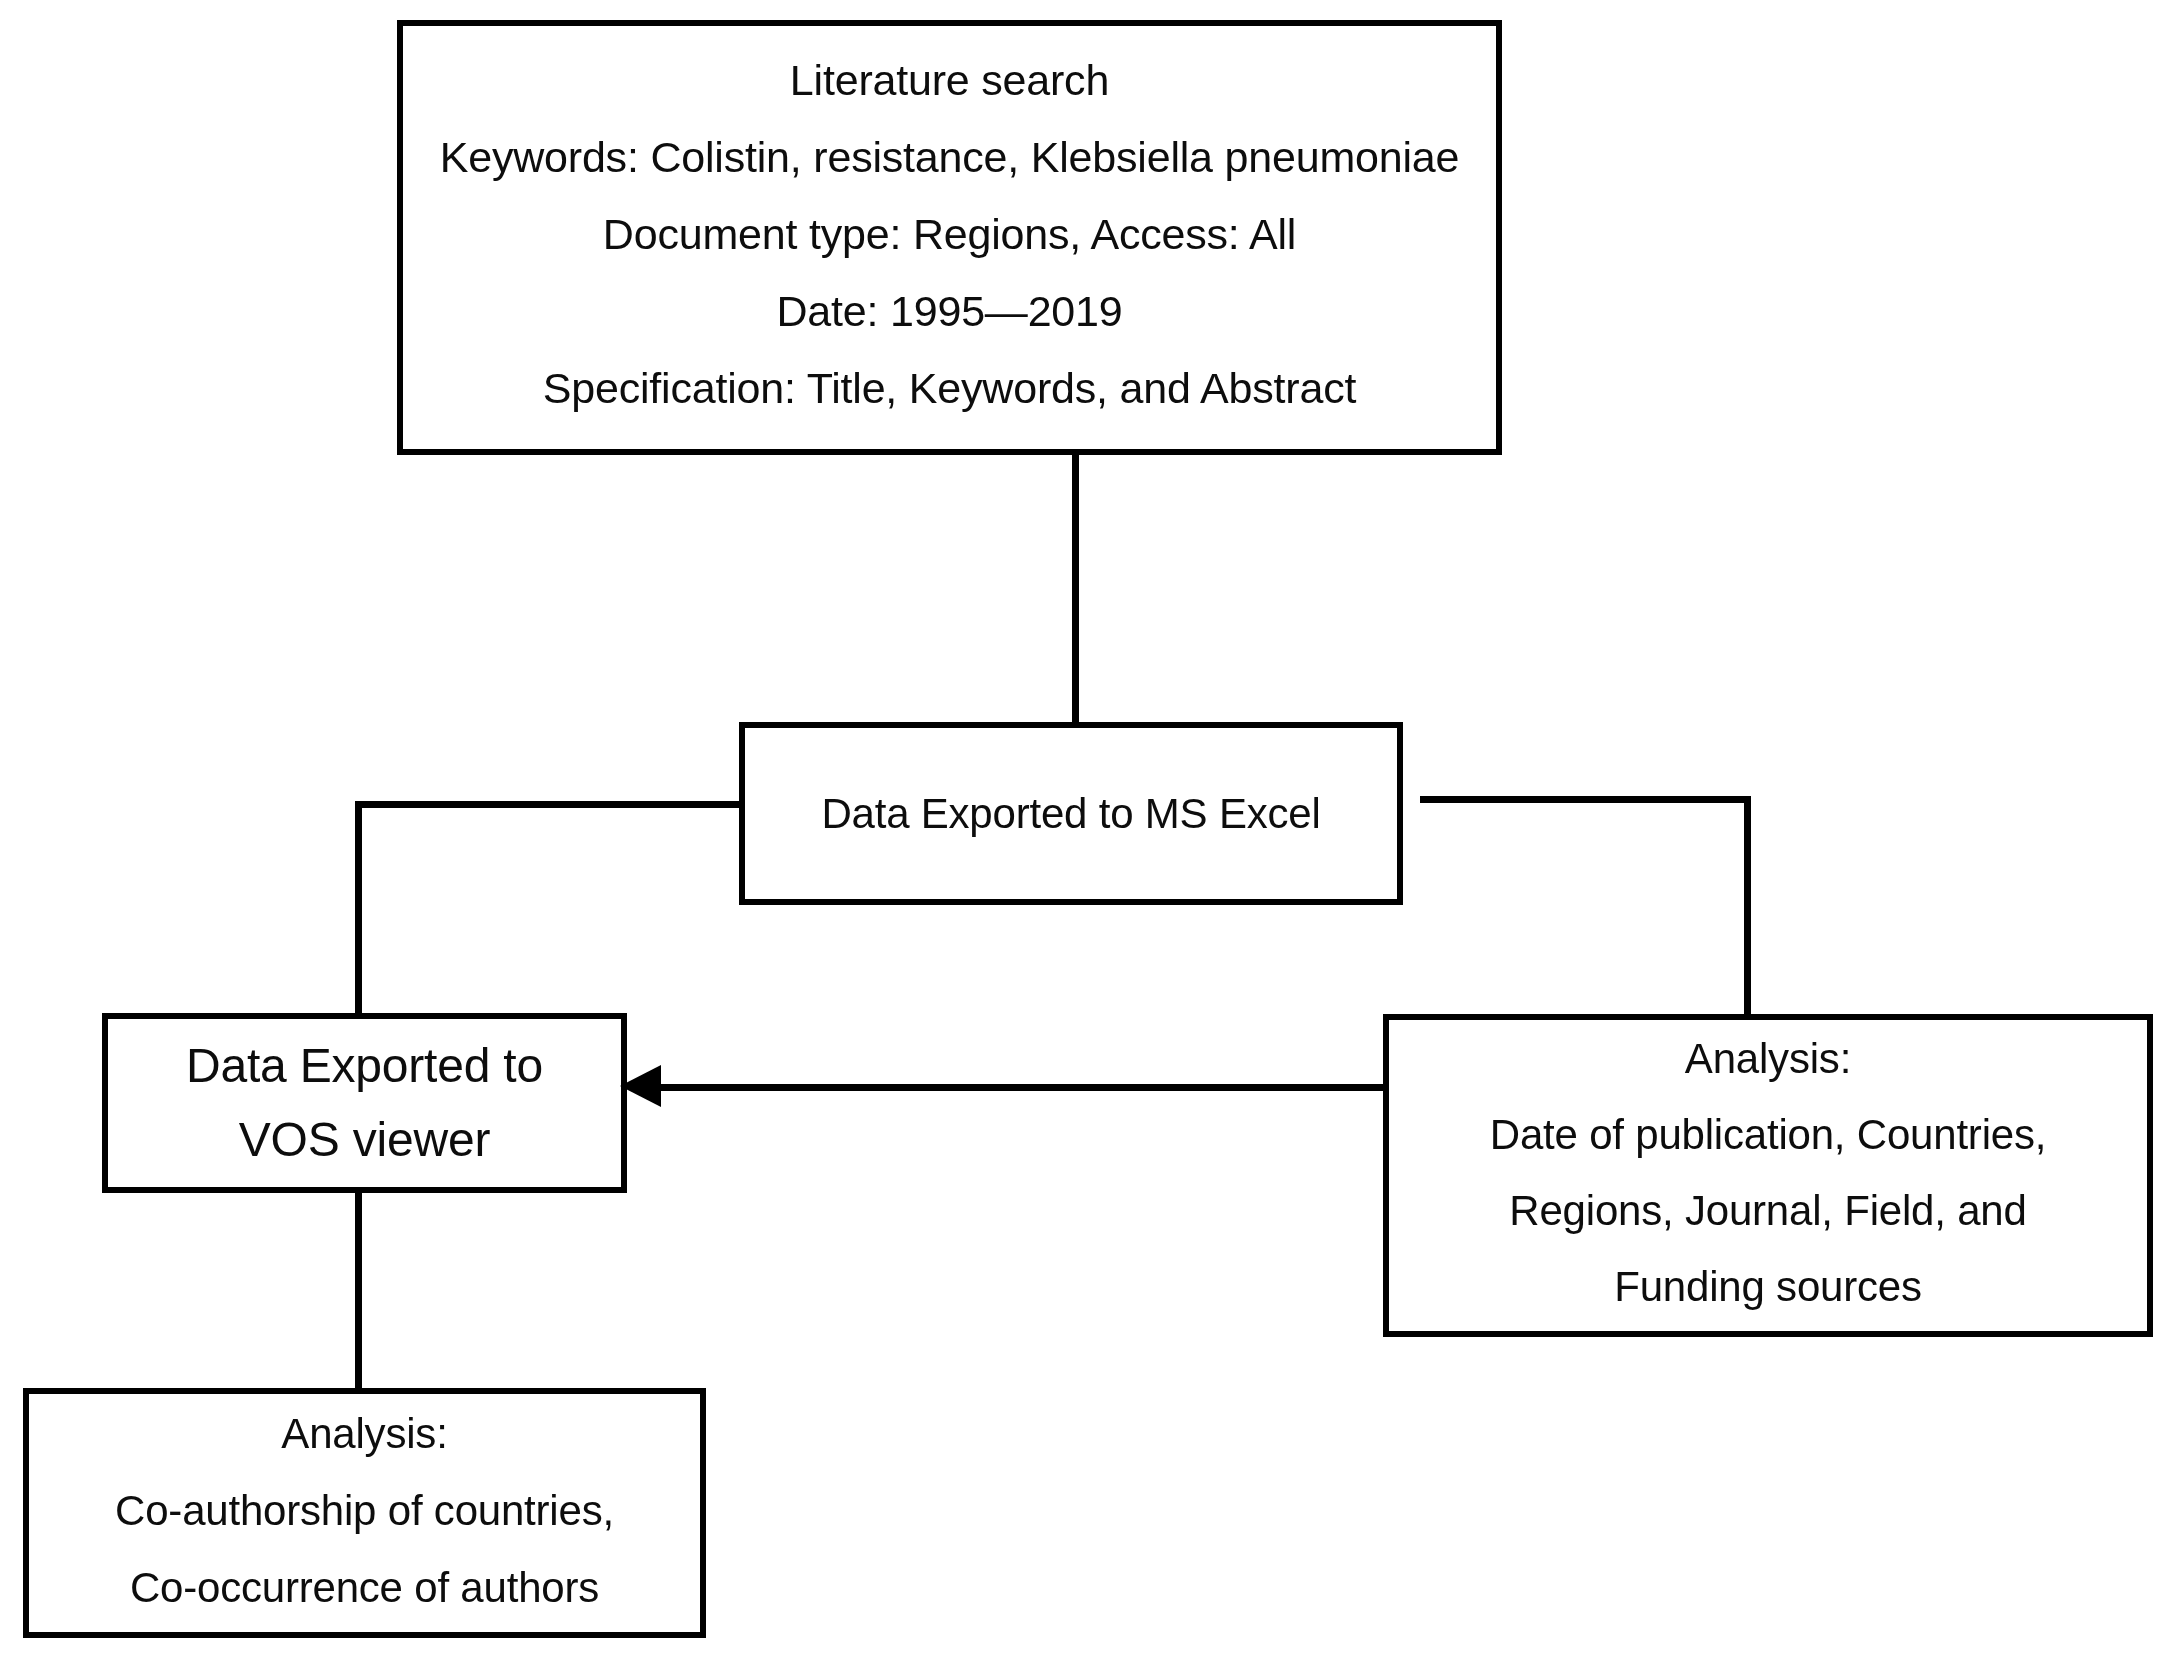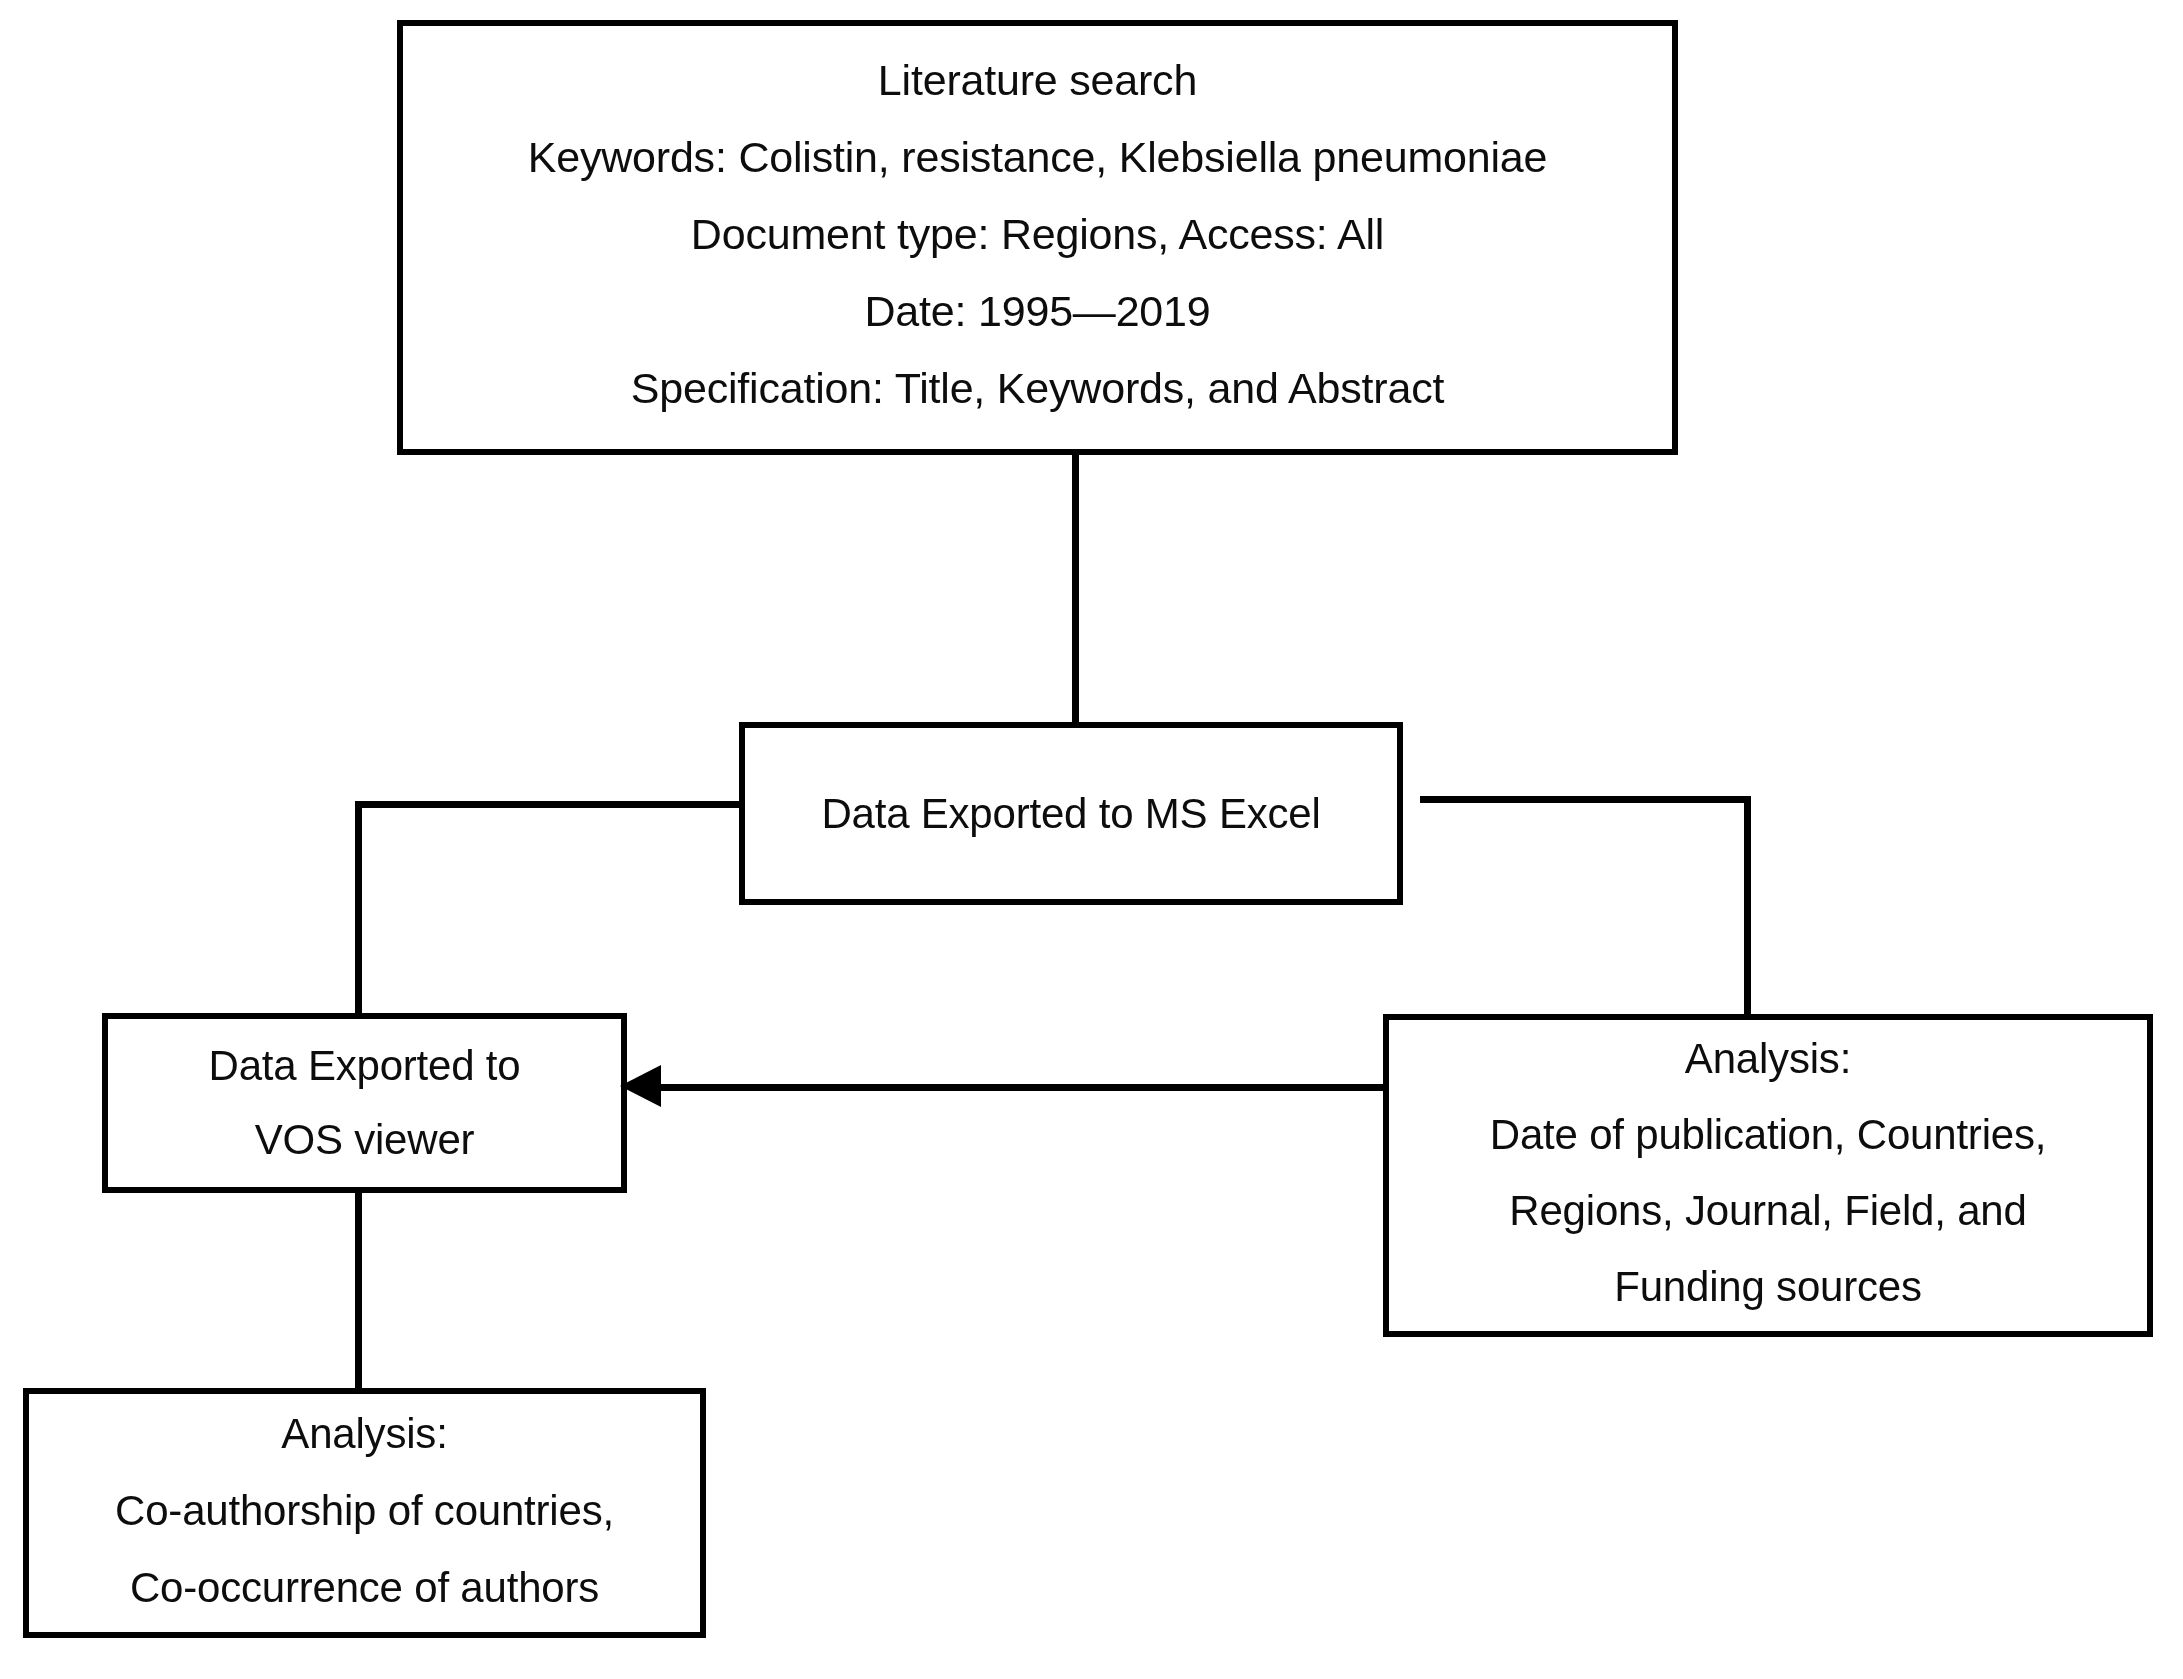--- a/index.html
+++ b/index.html
@@ -34,41 +34,41 @@
   .node .line {
     display: block;
     width: 100%;
     white-space: nowrap;
     font-weight: 400;
     letter-spacing: -0.2px;
   }
 
   
   #node-literature-search {
-    left: 397px; top: 20px; width: 1281px; height: 435px;
+    left: 397px; top: 20px; width: 1105px; height: 435px;
     padding: 10.6px 15px 16.7px 15px;
   }
   #node-literature-search .line {
     font-size: 43px;
     line-height: 77px;
   }
 
   #node-data-excel {
     left: 739px; top: 722px; width: 664px; height: 183px;
   }
   #node-data-excel .line {
     font-size: 42px;
     line-height: 74px;
   }
 
   #node-data-vos {
     left: 102px; top: 1013px; width: 525px; height: 180px;
   }
   #node-data-vos .line {
-    font-size: 42px;
+    font-size: 48px;
     line-height: 74px;
   }
 
   #node-analysis-right {
     left: 1383px; top: 1014px; width: 770px; height: 323px;
     padding: 4.6px 10.6px 9px 10.6px;
   }
   #node-analysis-right .line {
     font-size: 42px;
     line-height: 76px;

